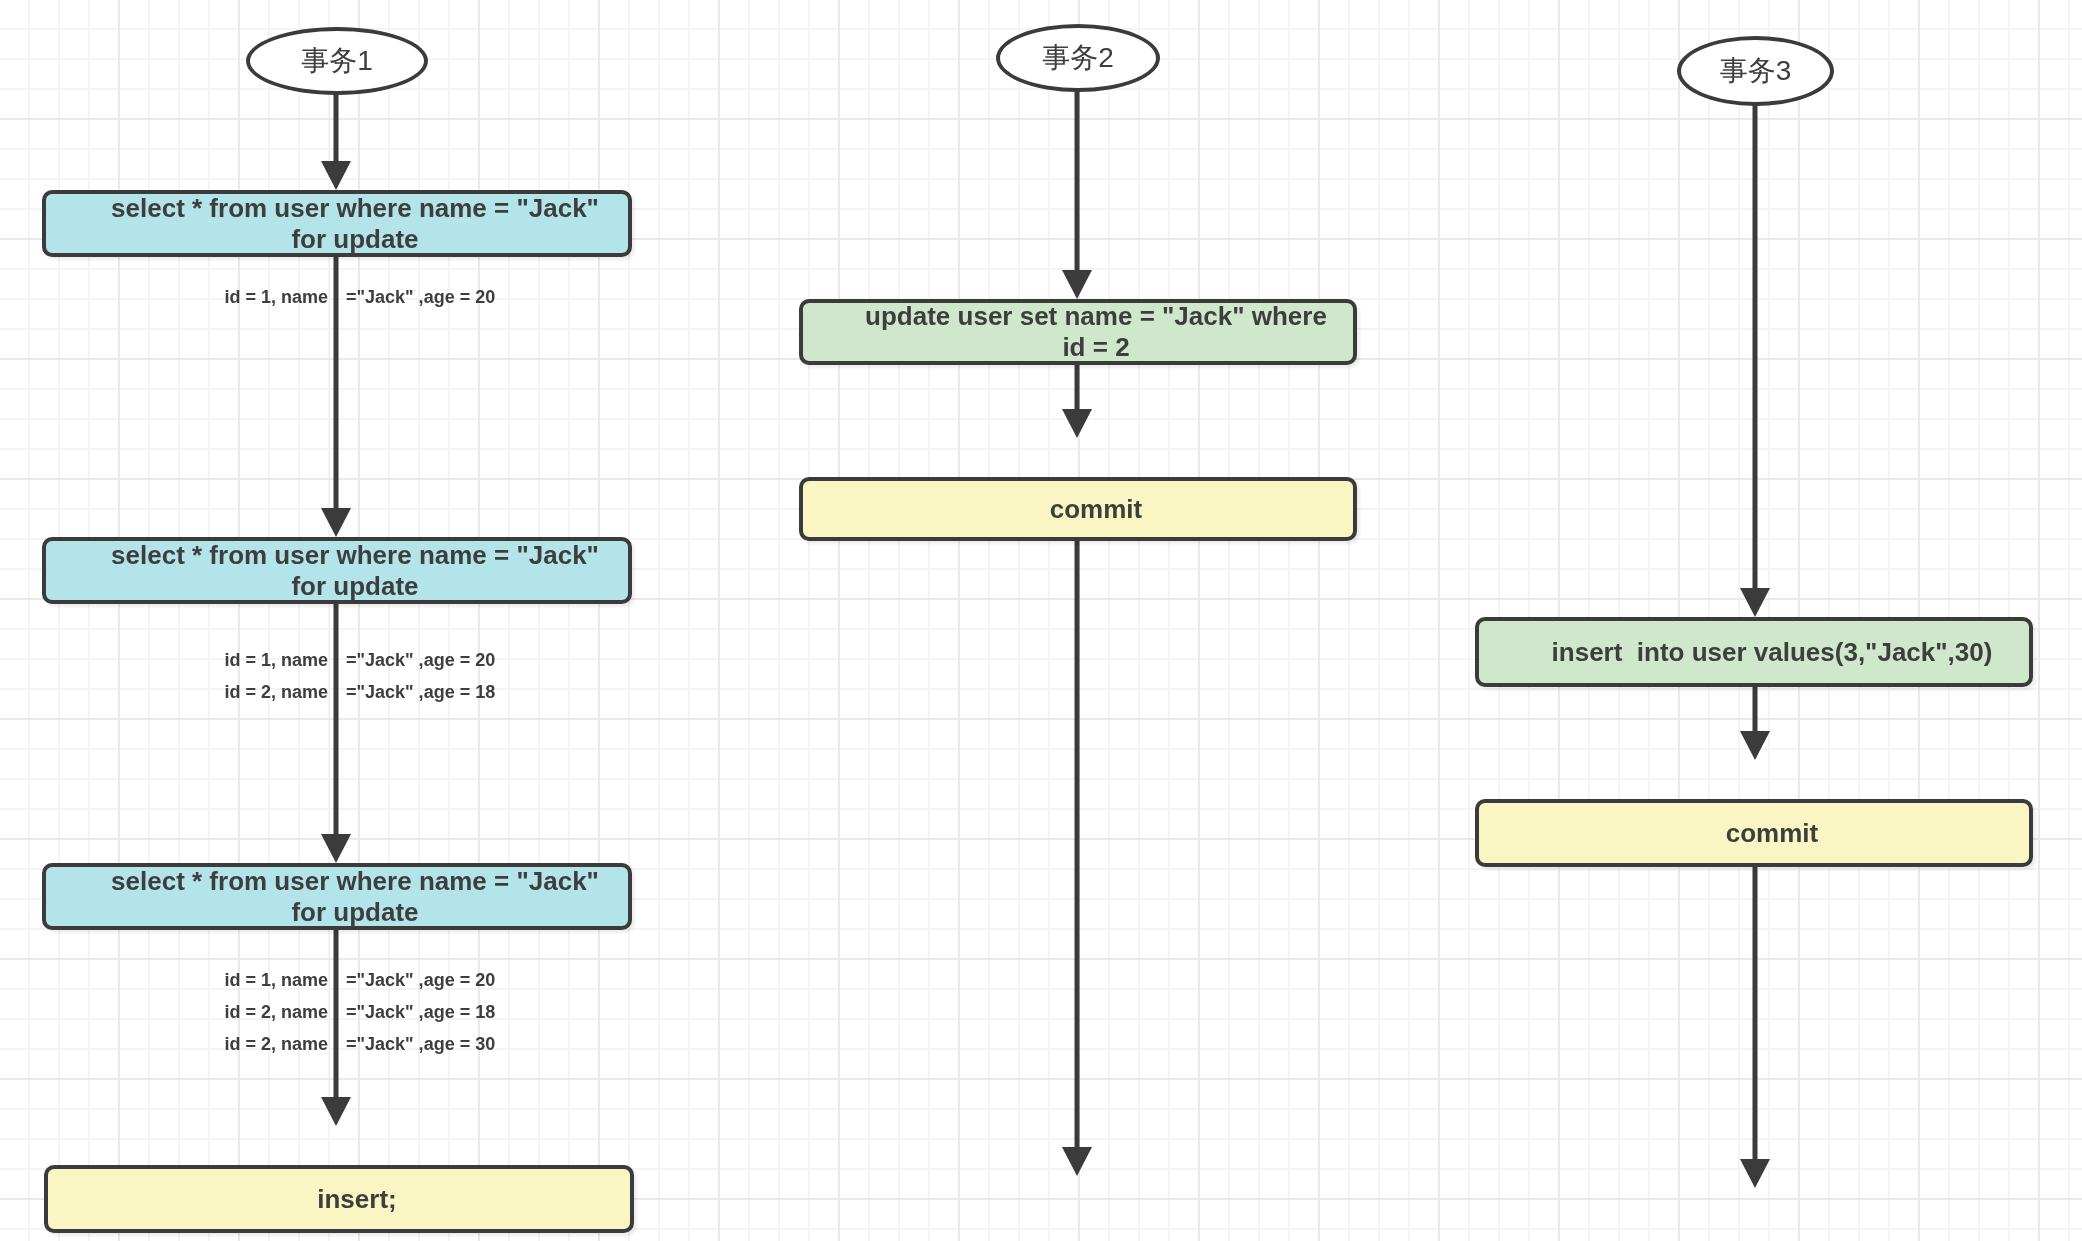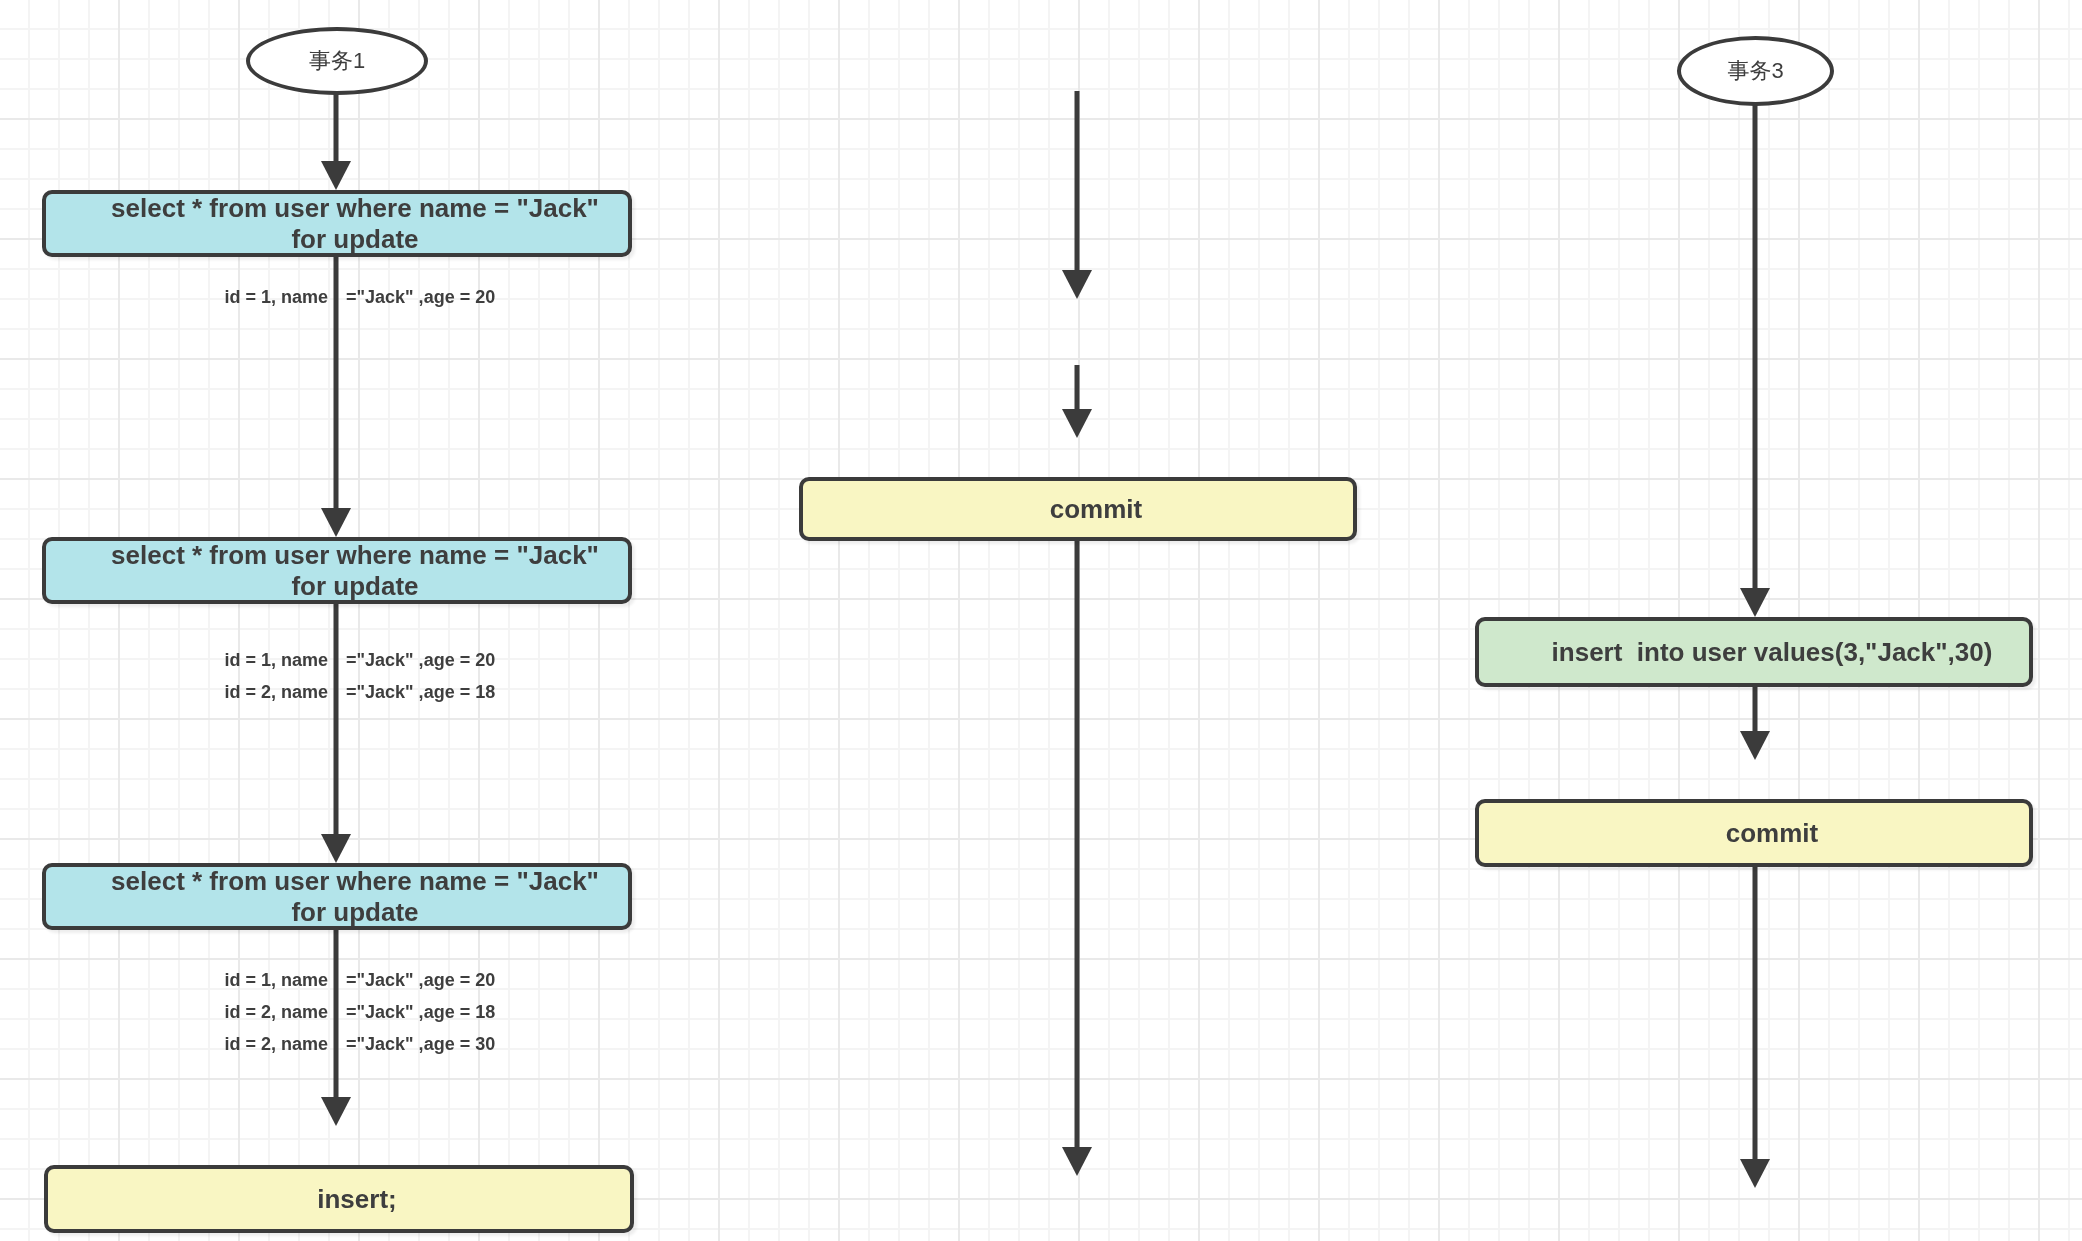--- a/index.html
+++ b/index.html
@@ -15,21 +15,21 @@
       linear-gradient(90deg,#f4f4f4 2px, transparent 2px);
     background-size:120px 120px,120px 120px,30px 30px,30px 30px;
     background-position:-2px -2px;
     font-family:"Liberation Sans", sans-serif;
   }
   .ellipse{
     position:absolute;z-index:3;
     border:4px solid #3b3b3b;border-radius:50%;
     background:#ffffff;box-sizing:border-box;
     display:flex;align-items:center;justify-content:center;
-    font-size:22px;color:#3e3e3e;
+    font-size:28px;color:#3e3e3e;
   }
   .node{
     position:absolute;z-index:2;
     border:4px solid #3b3b3b;border-radius:10px;
     box-sizing:border-box;
     display:flex;flex-direction:column;align-items:center;justify-content:center;
     font-size:26px;font-weight:bold;line-height:31px;color:#3e3e3e;
     box-shadow:3px 3px 3px rgba(0,0,0,0.07);
     text-align:center;white-space:pre;padding-left:36px;
   }
@@ -129,26 +129,33 @@
     <div class="row">
       <span class="lpart">id = 2, name</span>
       <span class="rpart">="Jack" ,age = 30</span>
     </div>
   </div>
 
   <div class="node commit" style="left:44px;top:1126px;width:590px;height:68px;">
     <div>insert;</div>
   </div>
 
+  <div class="ellipse" style="left:996px;top:24px;width:164px;height:68px;">
+    <span>事务2</span>
+  </div>
 
   <div class="arrow" style="left:1061px;top:91px;height:208px;">
     <div class="shaft"></div>
     <div class="head"></div>
   </div>
 
+  <div class="node update" style="left:799px;top:299px;width:558px;height:66px;">
+    <div>update user set name = "Jack" where</div>
+    <div>id = 2</div>
+  </div>
 
   <div class="arrow" style="left:1061px;top:365px;height:73px;">
     <div class="shaft"></div>
     <div class="head"></div>
   </div>
 
   <div class="node commit" style="left:799px;top:438px;width:558px;height:64px;">
     <div>commit</div>
   </div>
 

